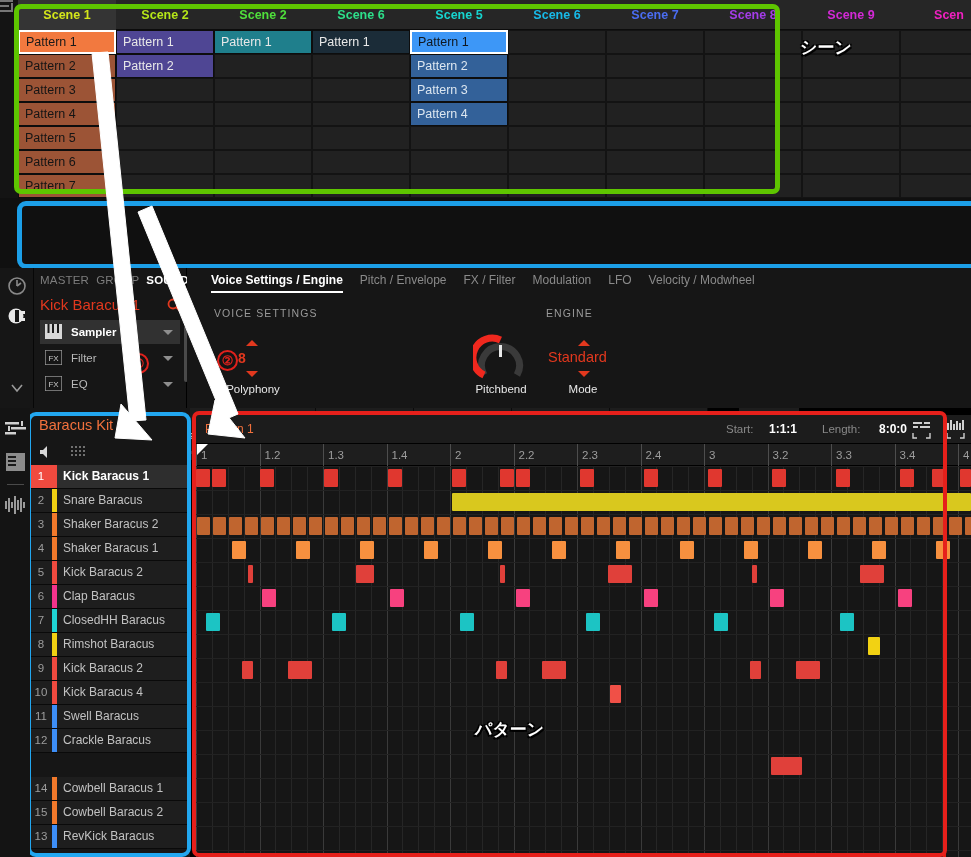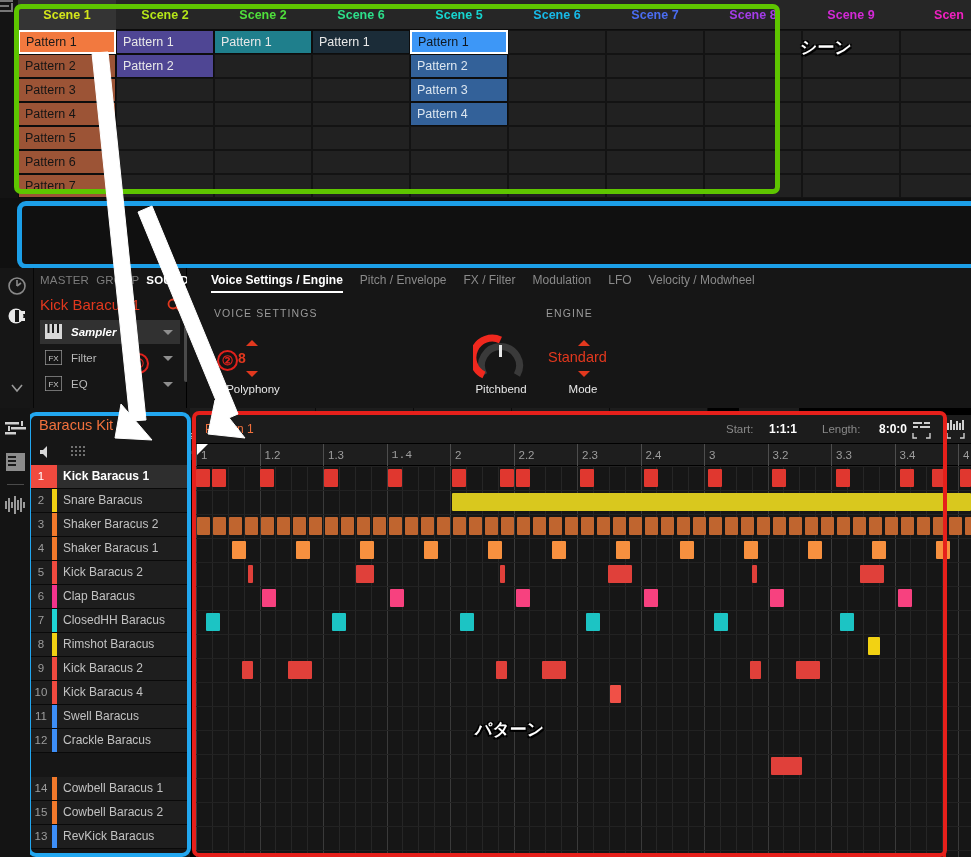--- a/index.html
+++ b/index.html
@@ -318,21 +318,21 @@
 </div>
 
 <div class="abs" id="plugcol">
   <div id="tabs-mgs"><span>MASTER</span><span>GROUP</span><span class="act">SOUND</span></div>
   <div id="snd-name">Kick Baracus 1</div>
   <svg id="snd-search" width="15" height="15" viewBox="0 0 15 15">
     <circle cx="6" cy="6" r="4.5" fill="none" stroke="#e2381e" stroke-width="1.8"></circle>
     <path d="M9.5 9.5 L14 14" stroke="#e2381e" stroke-width="1.8"></path>
   </svg>
   <div id="scrollbar"></div>
-<div class="plugrow act" style="top: 52px; font-style: italic;">
+<div class="plugrow act" style="top: 52px;">
       <svg class="pico" viewBox="0 0 17 15">
         <rect x="0" y="0" width="17" height="15" fill="#d8d8d8"></rect>
         <g fill="#1a1a1a">
           <rect x="2.5" y="0" width="2" height="9"></rect>
           <rect x="7" y="0" width="2" height="9"></rect>
           <rect x="12" y="0" width="2" height="9"></rect>
         </g>
       </svg>
       <span class="pname">Sampler</span>
       <div class="caret"></div>
@@ -550,21 +550,21 @@
       <g stroke="#d0d0d0" stroke-width="1.4" fill="none">
         <path d="M1 13 L1 18 L5 18"></path>
           <path d="M14 18 L18 18 L18 13"></path>
         </g>
     </svg>
   </div>
   <div id="ruler">
       <div class="tick" style="left: 0px; width: 63.5px;">1</div>
       <div class="tick" style="left: 63.5px; width: 63.5px;">1.2</div>
       <div class="tick" style="left: 127px; width: 63.5px;">1.3</div>
-      <div class="tick" style="left: 190.5px; width: 63.5px; font-family: Liberation Mono, monospace;">1.4</div>
+      <div class="tick" style="left: 190.5px; width: 63.5px;">1.4</div>
       <div class="tick" style="left: 254px; width: 63.5px;">2</div>
       <div class="tick" style="left: 317.5px; width: 63.5px;">2.2</div>
       <div class="tick" style="left: 381px; width: 63.5px;">2.3</div>
       <div class="tick" style="left: 444.5px; width: 63.5px;">2.4</div>
       <div class="tick" style="left: 508px; width: 63.5px;">3</div>
       <div class="tick" style="left: 571.5px; width: 63.5px;">3.2</div>
       <div class="tick" style="left: 635px; width: 63.5px;">3.3</div>
       <div class="tick" style="left: 698.5px; width: 63.5px;">3.4</div>
       <div class="tick" style="left: 762px; width: 63.5px;">4</div>
     </div>

